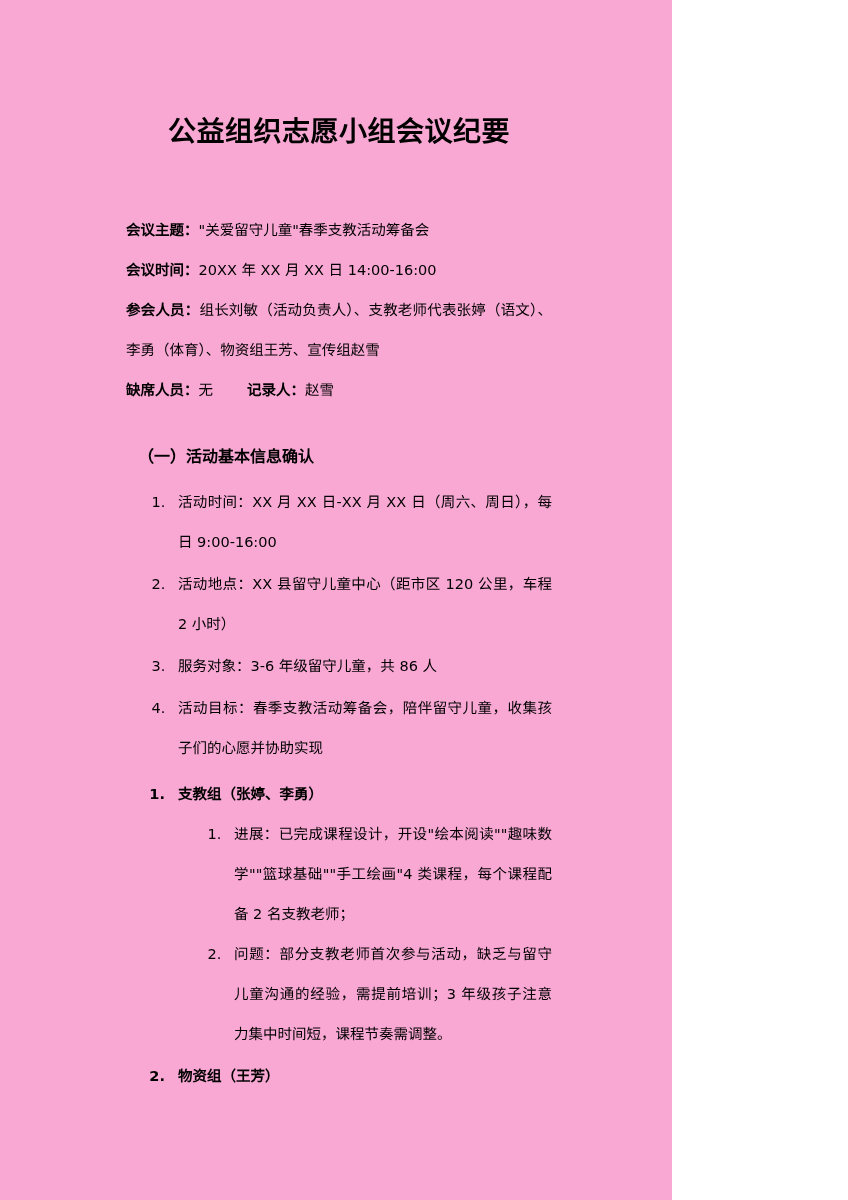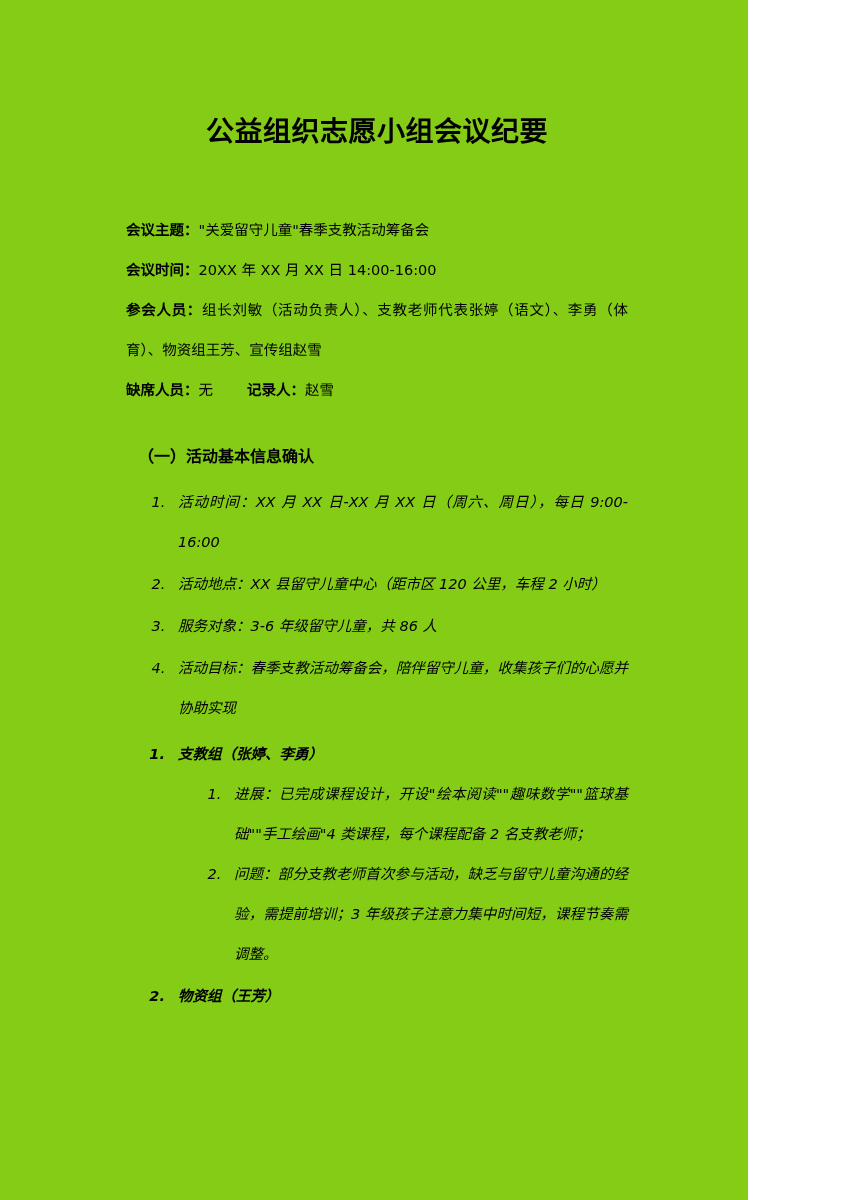--- a/index.html
+++ b/index.html
@@ -10,25 +10,25 @@
   }
   body {
     width: 848px;
     min-height: 1200px;
     font-family: "DejaVu Sans", "Liberation Sans", sans-serif;
     color: #000000;
     -webkit-font-smoothing: antialiased;
   }
   .page {
     position: relative;
-    width: 748px;
+    width: 672px;
     min-height: 1200px;
     box-sizing: border-box;
     padding: 0 120px 0 126px;
-    background: #84cc16;
+    background: #f9a8d4;
   }
 
   
   .doc-title {
     margin: 0;
     padding-top: 112px;
     text-align: center;
     font-size: 28px;
     line-height: 40px;
     font-weight: bold;
@@ -67,21 +67,20 @@
     line-height: 34px;
     font-weight: bold;
   }
 
   
   ol.lvl1 {
     margin: 6px 0 0 0;
     padding-left: 44px;
     list-style-type: decimal;
     font-size: 14.5px;
-    font-style: italic;
   }
   ol.lvl1 > li {
     line-height: 40px;
     margin: 0 0 2px 0;
     padding-left: 8px;
     text-align: justify;
     text-justify: inter-ideograph;
   }
   ol.lvl1 > li.bold-item {
     font-weight: bold;

